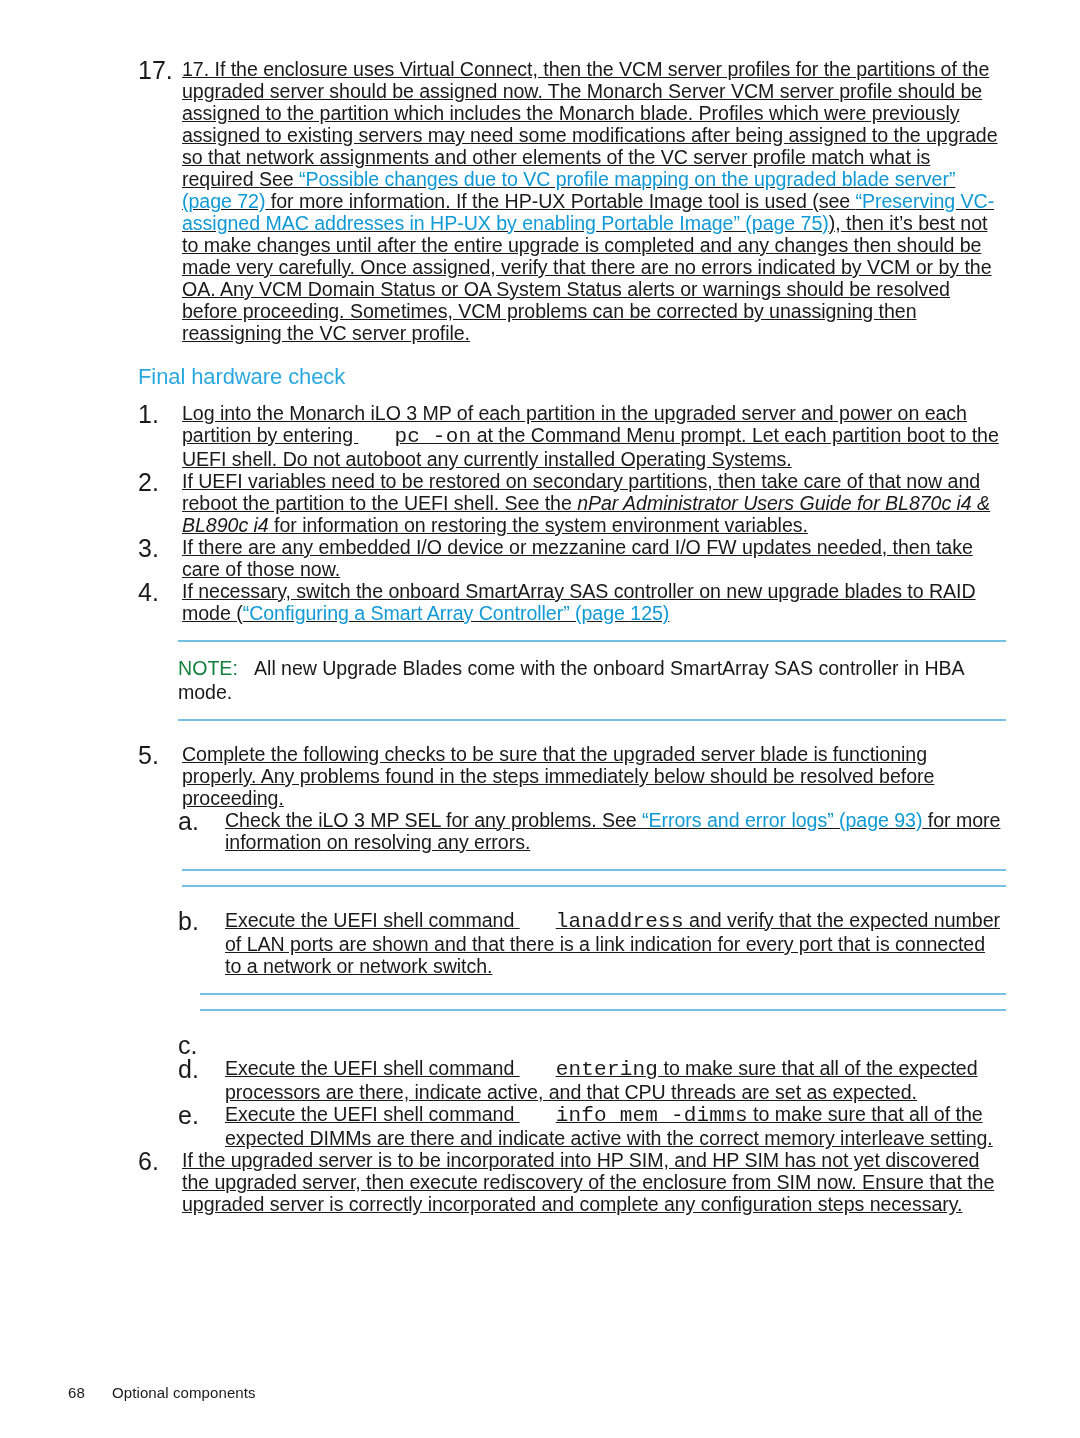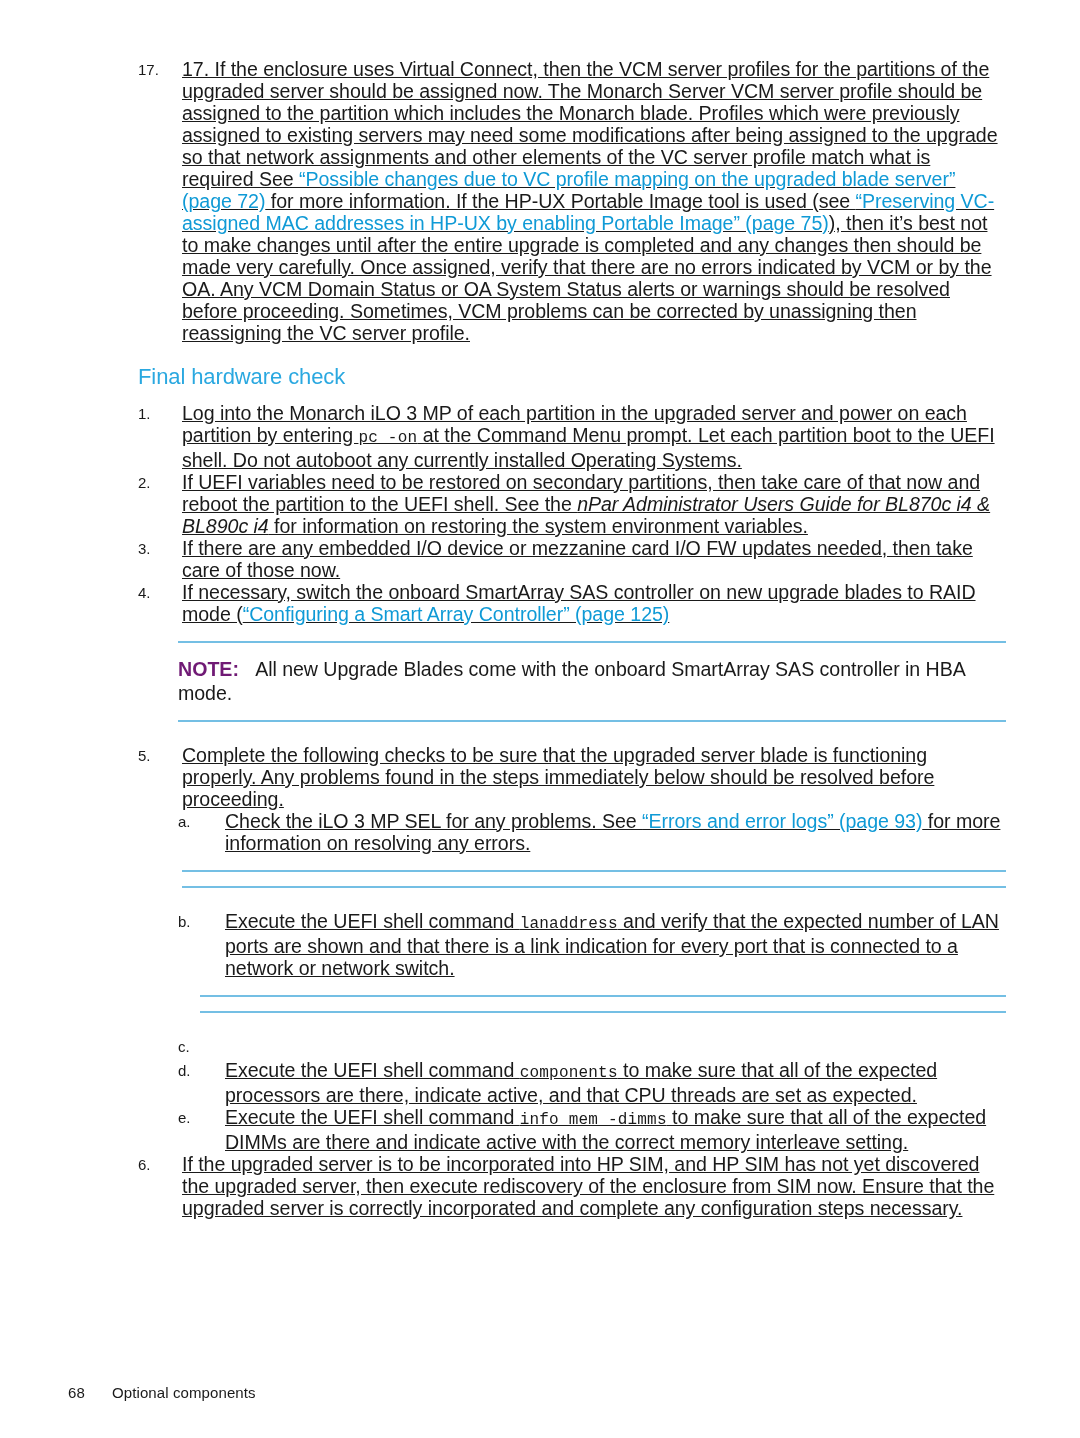--- a/index.html
+++ b/index.html
@@ -33,21 +33,21 @@
   }
 
   
   .li {
     display: flex;
     align-items: flex-start;
     margin: 0;
   }
   .marker {
     flex: 0 0 auto;
-    font-size: 15px;
+    font-size: 25px;
     line-height: 24.4px;
     text-align: left;
     color: #1a1a1a;
   }
   .body-col {
     flex: 1 1 auto;
     font-size: 19.6px;
     line-height: 22px;
     letter-spacing: -0.05px;
     text-decoration: underline;
@@ -66,22 +66,23 @@
     color: #2aa8e0;
     font-size: 22px;
     line-height: 26px;
     font-weight: normal;
     margin: 0;
     letter-spacing: -0.1px;
   }
 
   .mono {
     font-family: "Liberation Mono", "DejaVu Sans Mono", monospace;
-    font-size: 16px;
+    font-size: 21px;
     letter-spacing: 0.2px;
+    margin-left: 36px;
   }
   .ital { font-style: italic; }
 
   
   .admon {
     position: relative;
     box-sizing: border-box;
   }
   .admon .rule {
     height: 2px;
@@ -91,22 +92,22 @@
   .admon .rule.top    { margin-bottom: 14px; }
   .admon .rule.bottom { margin-top: 14px; }
 
   .admon-body {
     font-size: 19.6px;
     line-height: 24.4px;
     letter-spacing: -0.05px;
     display: block;
   }
   .admon-label {
-    color: #701a75;
-    font-weight: bold;
+    color: #15803d;
+    font-weight: normal;
     letter-spacing: 0px;
   }
 
   .admon-flex {
     display: flex;
     align-items: flex-start;
   }
   .admon-icon {
     flex: 0 0 auto;
     width: 44px;
@@ -194,21 +195,21 @@
       <div class="rule top"></div>
       <div class="rule bottom"></div>
     </div>
 
     <div class="li lvl2">
       <div class="marker">c.</div>
     </div>
 
     <div class="li lvl2">
       <div class="marker">d.</div>
-      <div class="body-col"><span>Execute the UEFI shell command </span><span class="mono">components</span><span> to make sure that all of the expected processors are there, indicate active, and that CPU threads are set as expected.</span></div>
+      <div class="body-col"><span>Execute the UEFI shell command </span><span class="mono">entering</span><span> to make sure that all of the expected processors are there, indicate active, and that CPU threads are set as expected.</span></div>
     </div>
 
     <div class="li lvl2">
       <div class="marker">e.</div>
       <div class="body-col"><span>Execute the UEFI shell command </span><span class="mono">info mem -dimms</span><span> to make sure that all of the expected DIMMs are there and indicate active with the correct memory interleave setting.</span></div>
     </div>
 
     <div class="li lvl1">
       <div class="marker">6.</div>
       <div class="body-col">If the upgraded server is to be incorporated into HP SIM, and HP SIM has not yet discovered the upgraded server, then execute rediscovery of the enclosure from SIM now. Ensure that the upgraded server is correctly incorporated and complete any configuration steps necessary.</div>

